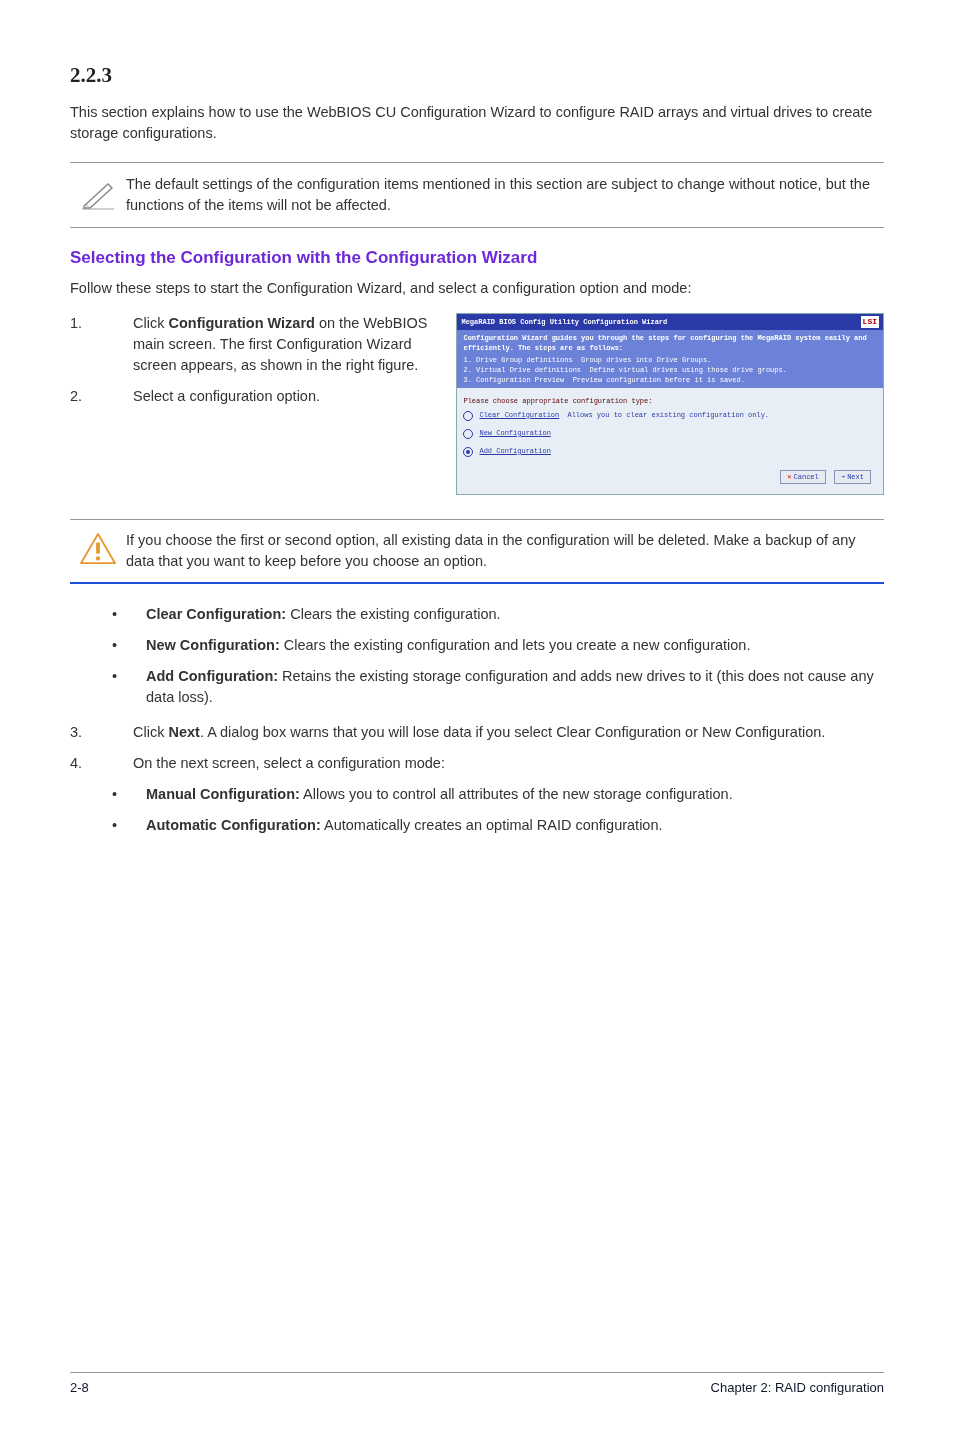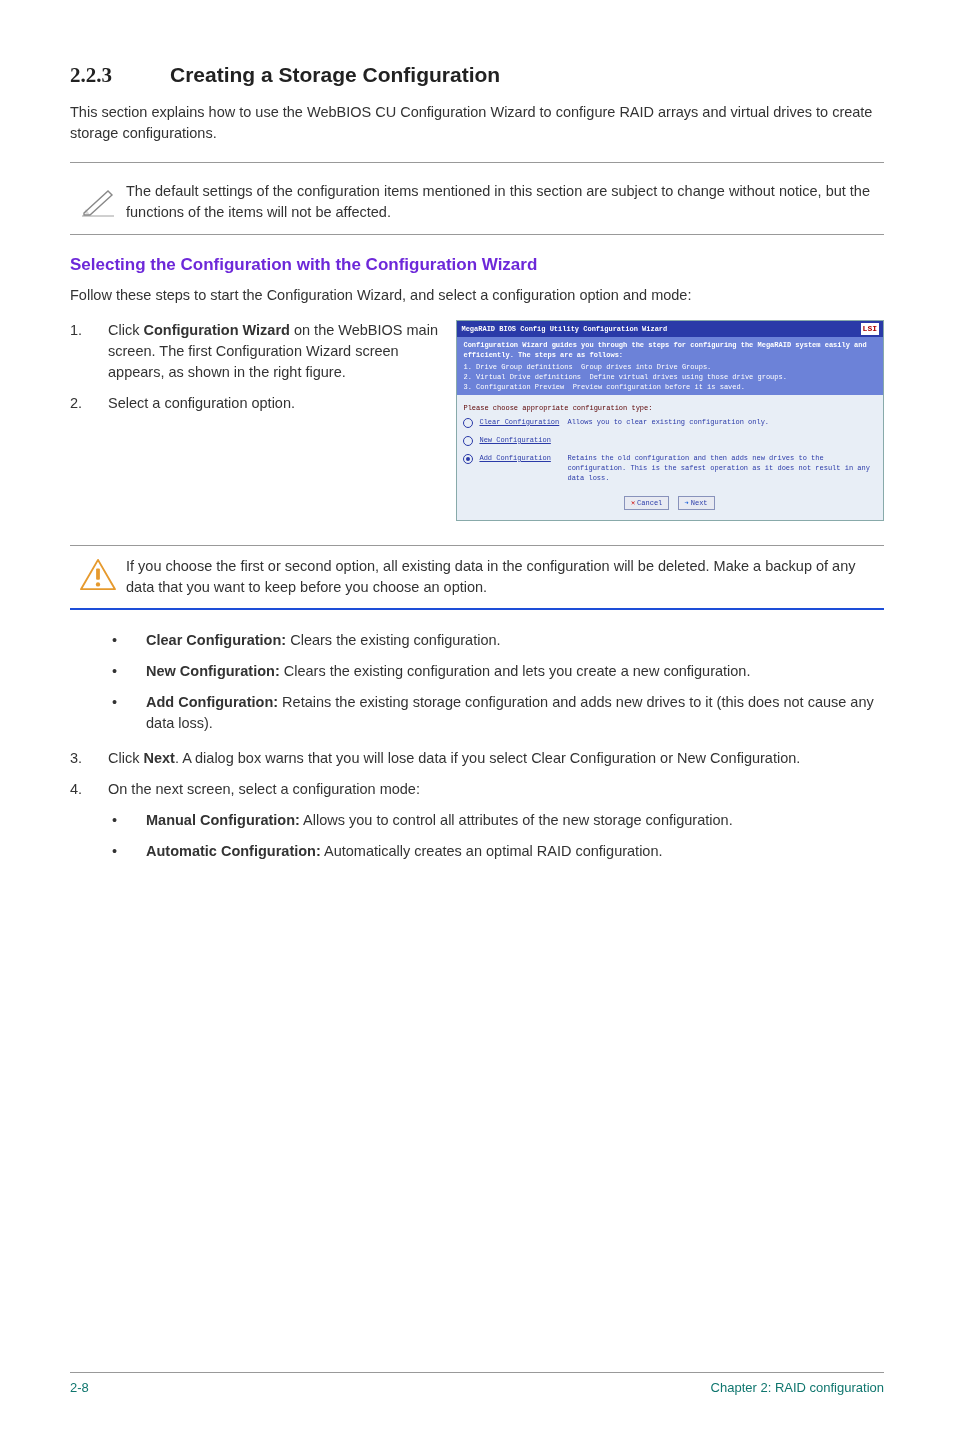--- a/index.html
+++ b/index.html
@@ -19,21 +19,21 @@
     font-weight: bold;
     color: #222;
     margin-bottom: 12px;
     display: flex;
   }
   h2.section-num .num { width: 100px; font-family: Liberation Serif, serif; }
   .intro { margin-bottom: 18px; }
   .note-block {
     border-top: 1px solid #999;
     border-bottom: 1px solid #999;
-    padding: 18px 0 10px 0;
+    padding: 11px 0 10px 0;
     margin: 10px 0 18px 0;
     display: flex;
     align-items: flex-start;
   }
   .note-icon {
     width: 56px;
     flex: 0 0 56px;
     display: flex;
     justify-content: center;
     align-items: center;
@@ -51,21 +51,21 @@
     display: flex;
     align-items: flex-start;
     margin-bottom: 14px;
   }
   .two-col .left { flex: 0 0 46%; }
   .two-col .right { flex: 0 0 54%; padding-left: 12px; }
 
   ol.steplist { list-style: none; }
   ol.steplist > li { display: flex; margin-bottom: 10px; }
   ol.steplist > li .sn { width: 38px; flex: 0 0 38px; }
-  ol.steplist > li .sb { flex: 1; }
+  ol.steplist > li .sb { flex: 1; margin-left: 25px; }
   ul.bullets { list-style: none; }
   ul.bullets > li { display: flex; margin-bottom: 10px; }
   ul.bullets > li .dot { width: 38px; flex: 0 0 38px; text-align: left; padding-left: 4px; color: #333; }
   ul.bullets.indent > li { padding-left: 38px; }
 
   
   .mini-shot {
     width: 100%;
     border: 1px solid #8aa;
     font-size: 7px;
@@ -105,21 +105,21 @@
     flex: 0 0 10px; margin-right: 6px; margin-top: 1px; position: relative; background: #e8eef6;
   }
   .mini-radio.sel::after {
     content: ""; position: absolute; left: 2px; top: 2px;
     width: 4px; height: 4px; border-radius: 50%; background: #2a3aa8;
   }
   .mini-opt .optlabel {
     width: 88px; flex: 0 0 88px; text-decoration: underline; color: #2a3aa8;
   }
   .mini-opt .optdesc { flex: 1; color: #2a3aa8; }
-  .mini-btns { text-align: center; padding: 6px 6px 0 0; }
+  .mini-btns { text-align: right; padding: 6px 6px 0 0; }
   .mini-btn {
     display: inline-block; border: 1px solid #8892bb; background: #e8eaf2;
     padding: 1px 6px; margin-left: 4px; font-size: 7px; color: #2a3aa8;
   }
   .mini-btn .x { color: #c00; font-weight: bold; margin-right: 2px; }
   .mini-btn .arr { color: #1a5fd8; font-weight: bold; margin-right: 2px; }
 
   .warning-block {
     border-top: 1px solid #999;
     border-bottom: 2px solid #1d4ed8;
@@ -137,29 +137,28 @@
   .footer {
     position: absolute;
     bottom: 40px;
     left: 70px;
     right: 70px;
     border-top: 1px solid #999;
     padding-top: 6px;
     display: flex;
     justify-content: space-between;
     font-size: 13px;
-    color: #0f766e;
+    color: #0f172a;
   }
 </style>
 </head>
 <body>
 
 <h2 class="section-num">
   <span class="num">2.2.3</span>
-  <span>Creating a Storage Configuration</span>
 </h2>
 
 <p class="intro">This section explains how to use the WebBIOS CU Configuration Wizard to configure RAID arrays and virtual drives to create storage configurations.</p>
 
 <div class="note-block">
   <div class="note-icon">
     <svg width="36" height="34" viewBox="0 0 36 34">
       <path d="M4 30 L28 8 L32 12 L10 32 L4 32 Z" fill="none" stroke="#888" stroke-width="1.4"></path>
       <path d="M4 30 L10 32 L6 26 Z" fill="#888" opacity="0.3"></path>
       <path d="M2 33 L34 33" stroke="#888" stroke-width="0.8"></path>
@@ -207,21 +206,20 @@
           <span class="optlabel">Clear Configuration</span>
           <span class="optdesc">Allows you to clear existing configuration only.</span>
         </div>
         <div class="mini-opt">
           <span class="mini-radio"></span>
           <span class="optlabel">New Configuration</span>
         </div>
         <div class="mini-opt">
           <span class="mini-radio sel"></span>
           <span class="optlabel">Add Configuration</span>
-          <span class="optdesc">Retains the old configuration and then adds new drives to the configuration. This is the safest operation as it does not result in any data loss.</span>
         </div>
         <div class="mini-btns">
           <span class="mini-btn"><span class="x">✕</span><span>Cancel</span></span>
           <span class="mini-btn"><span class="arr">➔</span><span>Next</span></span>
         </div>
       </div>
     </div>
   </div>
 </div>
 

